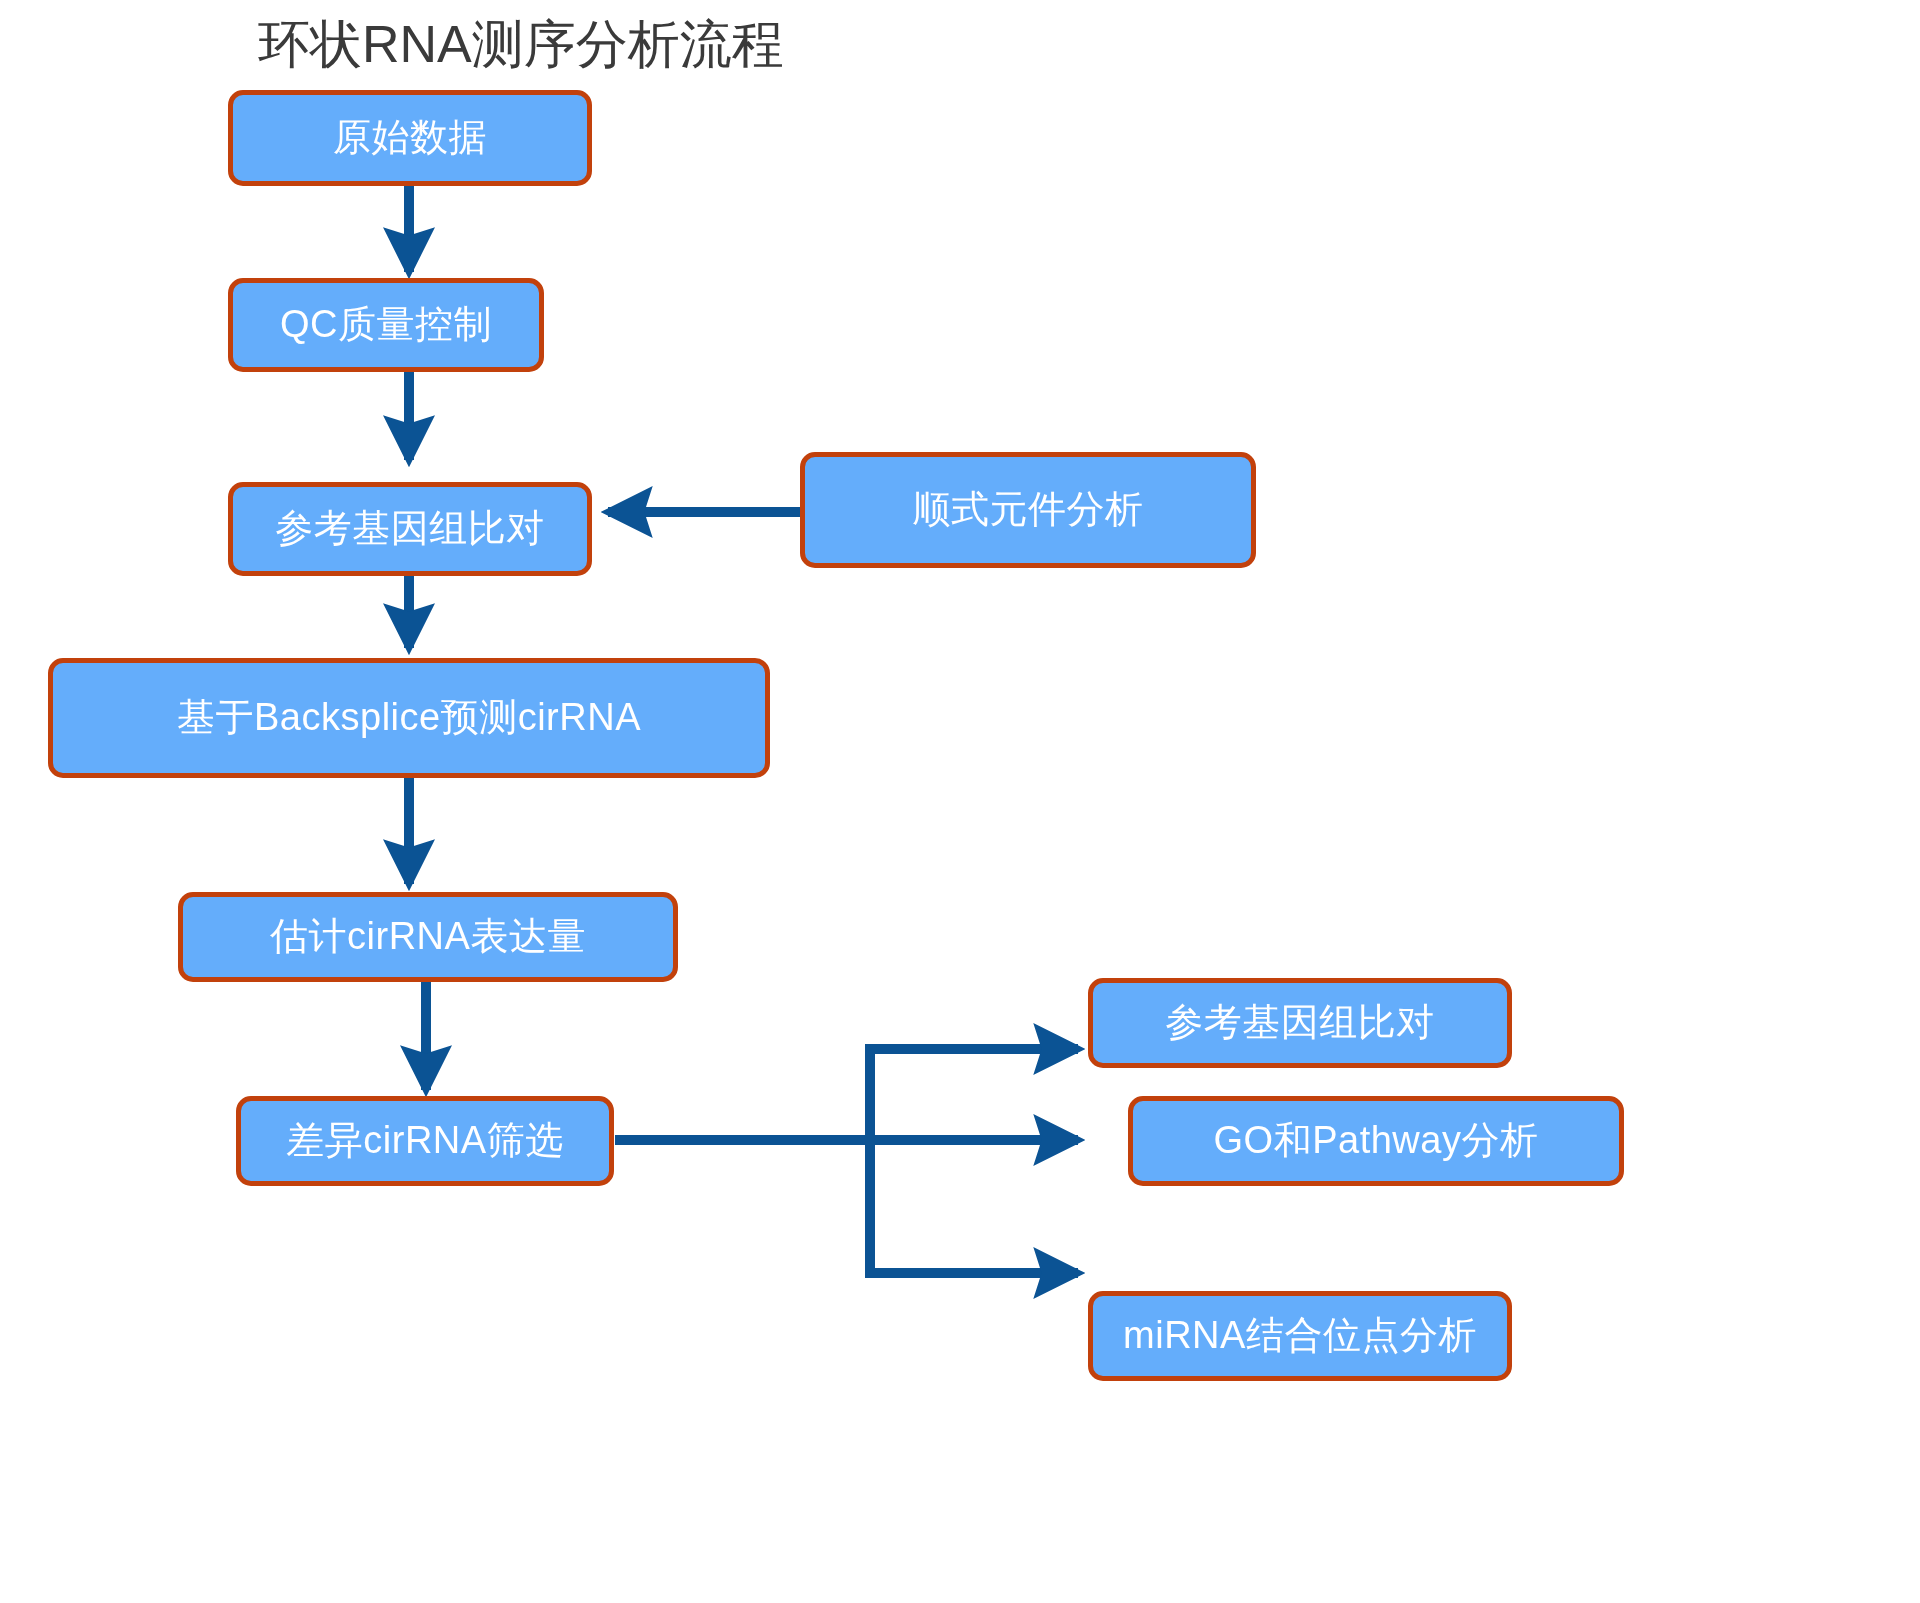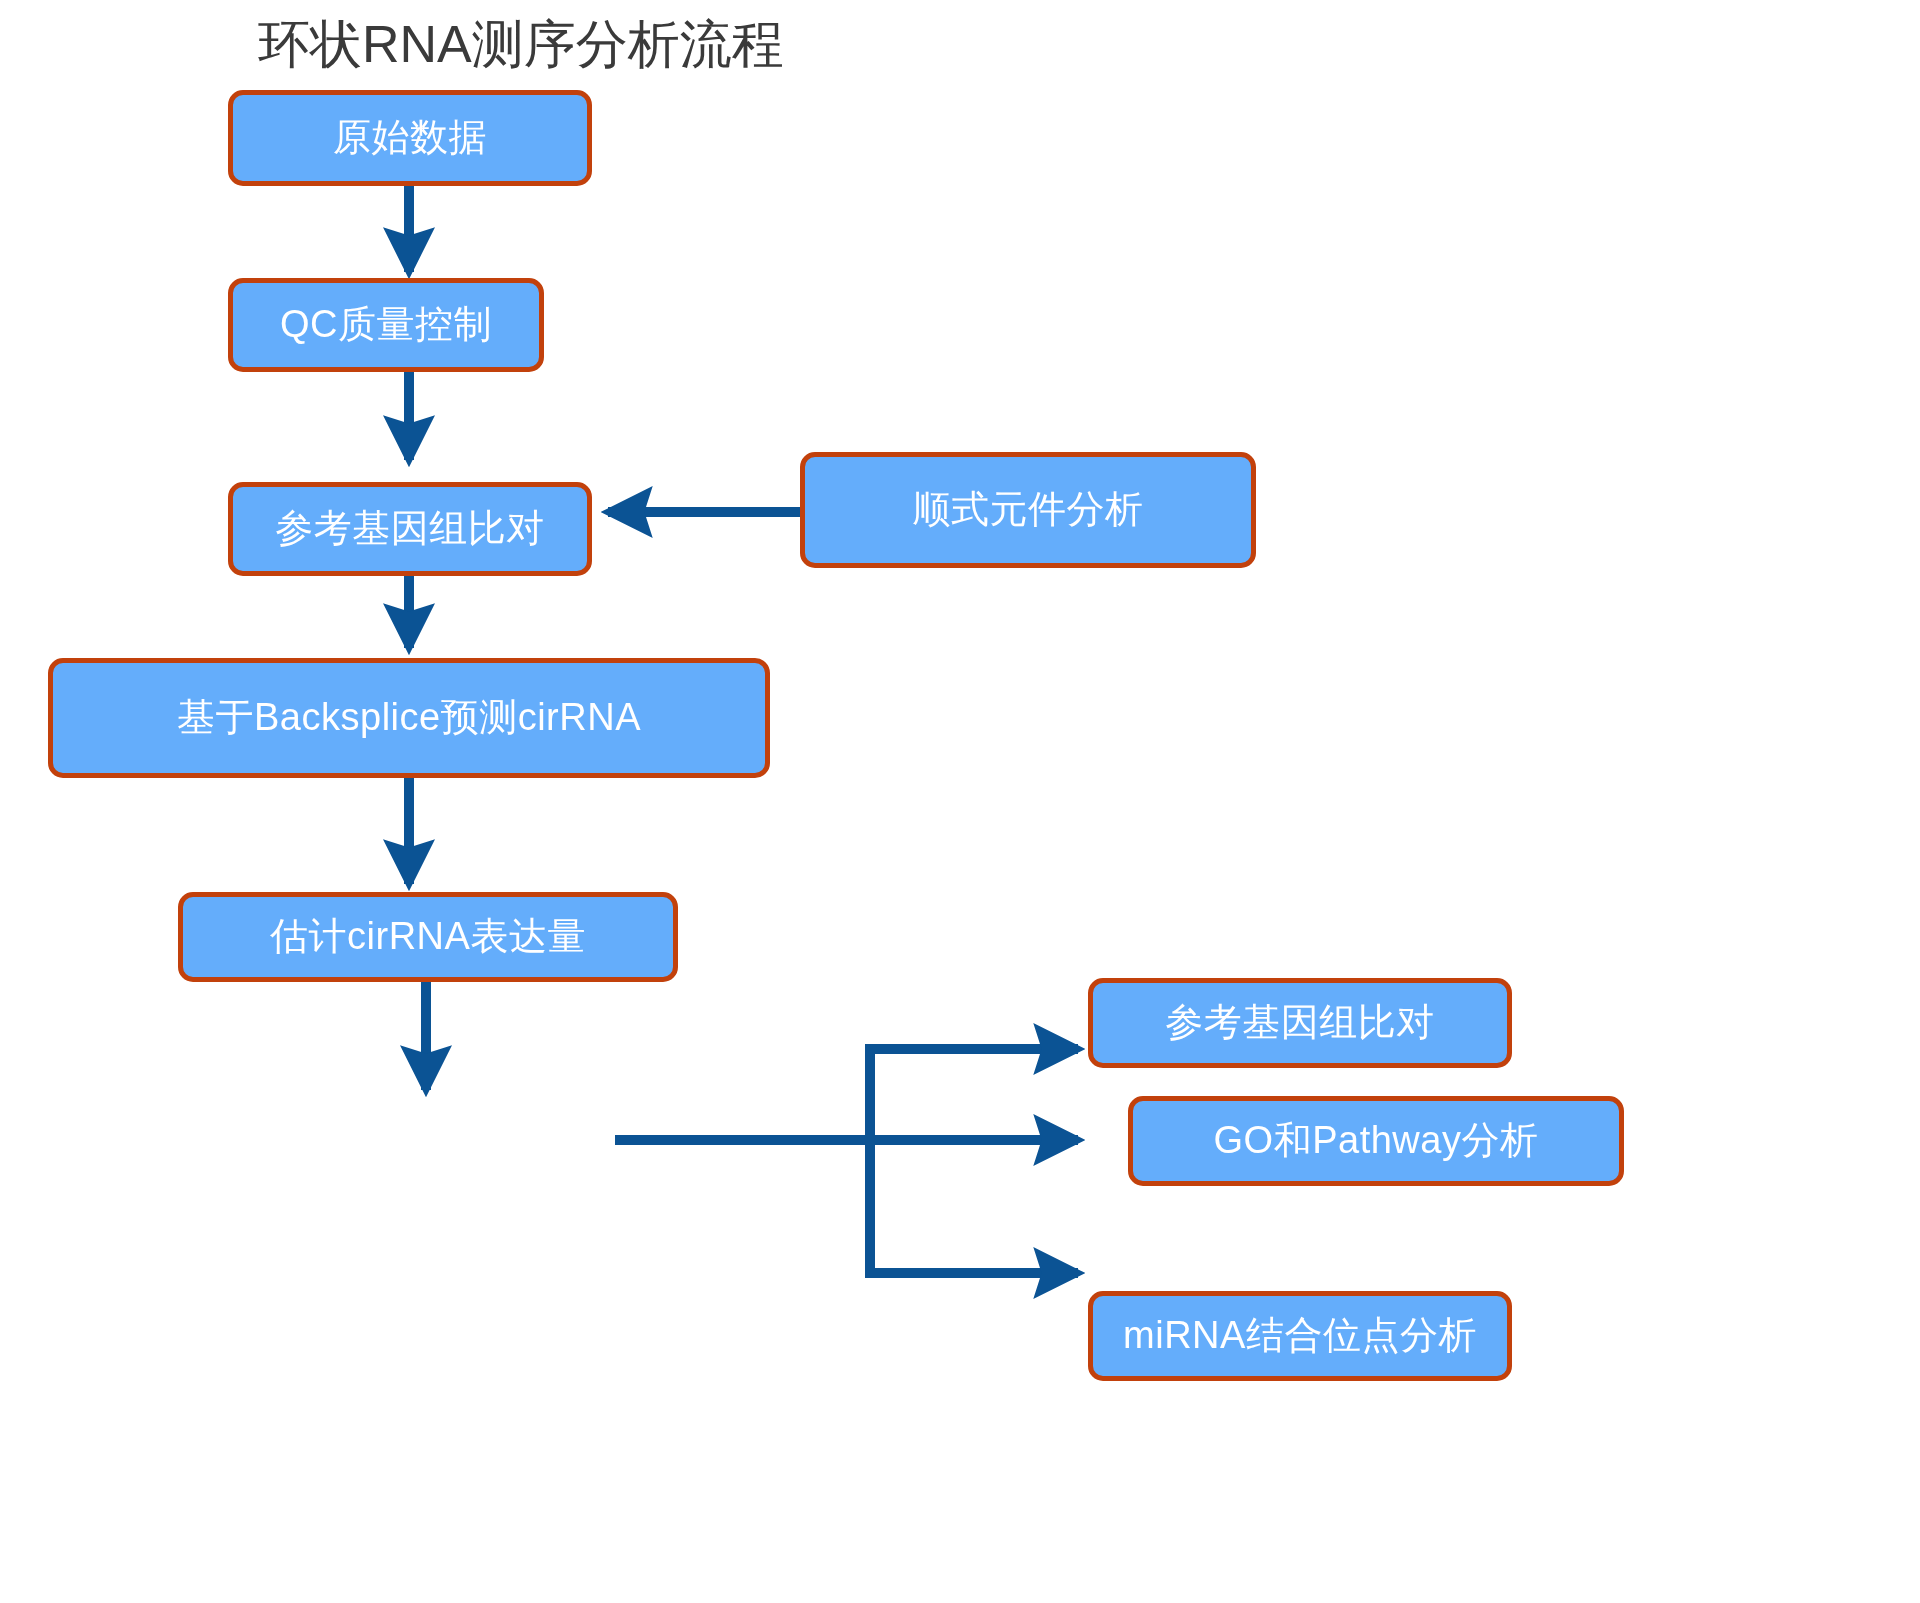--- a/index.html
+++ b/index.html
@@ -72,20 +72,21 @@
   <div class="node" style="left:228px;top:278px;width:316px;height:94px;">QC质量控制</div>
 
   <div class="node" style="left:228px;top:482px;width:364px;height:94px;">参考基因组比对</div>
 
   <div class="node" style="left:800px;top:452px;width:456px;height:116px;">顺式元件分析</div>
 
   <div class="node" style="left:48px;top:658px;width:722px;height:120px;">基于Backsplice预测cirRNA</div>
 
   <div class="node" style="left:178px;top:892px;width:500px;height:90px;text-align:center;">估计cirRNA表达量</div>
 
+  <div class="node" style="left:236px;top:1096px;width:378px;height:90px;">差异cirRNA筛选</div>
 
   <div class="node" style="left:1088px;top:978px;width:424px;height:90px;">参考基因组比对</div>
 
   <div class="node" style="left:1128px;top:1096px;width:496px;height:90px;">GO和Pathway分析</div>
 
   <div class="node" style="left:1088px;top:1291px;width:424px;height:90px;">miRNA结合位点分析</div>
 
 </div>
 
 </body></html>

